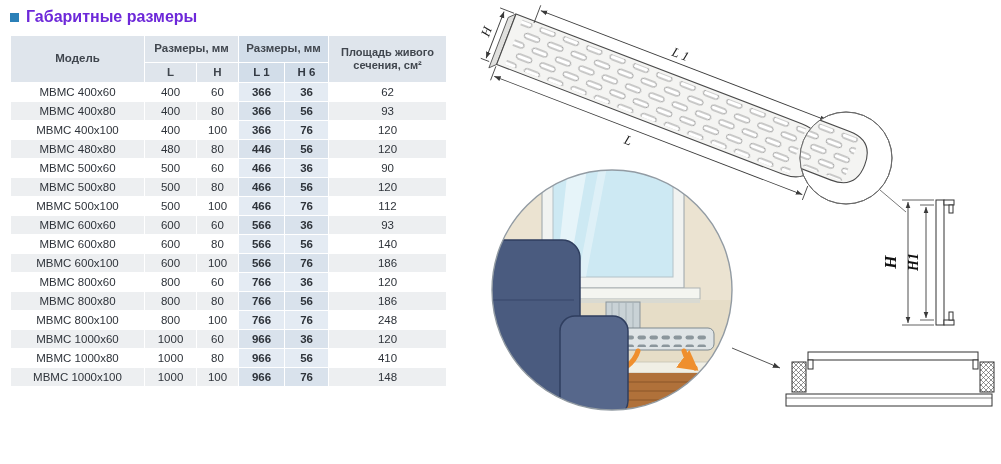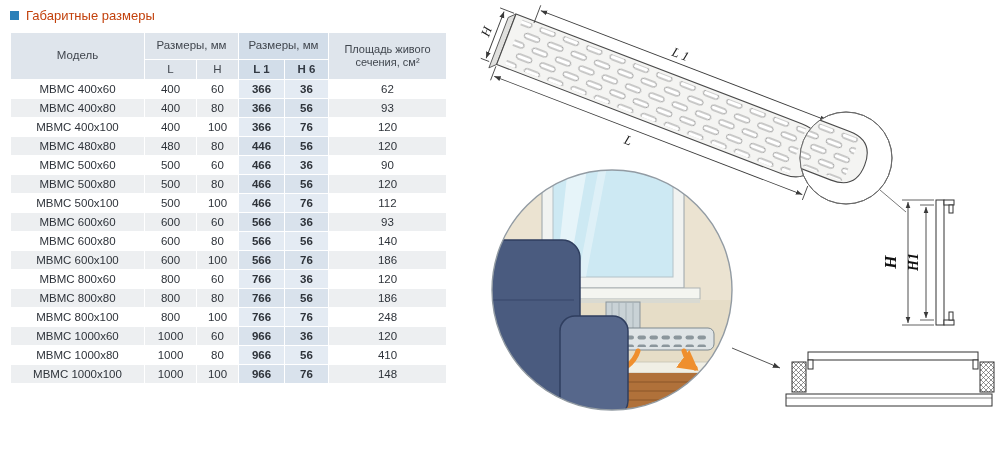--- a/index.html
+++ b/index.html
@@ -2,25 +2,25 @@
 <html><head>
 <meta charset="utf-8">
 <style>
   * { margin:0; padding:0; box-sizing:border-box; }
   html,body { width:1001px; height:464px; background:#fff; font-family:"Liberation Sans", sans-serif; overflow:hidden; }
   .stage { position:relative; width:1001px; height:464px; background:#fff; }
 
   .left-pane { position:absolute; left:10px; top:8px; width:436px; }
   .title-row { display:flex; align-items:center; gap:7px; margin-bottom:9px; }
   .bullet { width:9px; height:9px; background:#2b80b8; flex:0 0 auto; }
-  .page-title { font-size:13px; font-weight:normal; color:#c2410c; }
+  .page-title { font-size:16px; font-weight:bold; color:#6d28d9; }
 
   table.dims { border-collapse:collapse; table-layout:fixed; width:436px; font-size:11.5px; color:#2e333a; }
   table.dims th, table.dims td { border:1px solid #ffffff; text-align:center; vertical-align:middle; padding:0 3px; }
-  thead th { background:#dfe5ec; font-weight:normal; color:#40464e; line-height:1.15; }
+  thead th { background:#dfe5ec; font-weight:bold; color:#40464e; line-height:1.15; }
   thead tr.hr1 th { height:27px; }
   thead tr.hr2 th { height:20px; }
   thead th.tint-h { background:#d2dde9; }
   thead th.sub-bold { font-weight:bold; color:#333a44; }
   tbody td { height:19px; }
   tbody tr:nth-child(odd) td { background:#ffffff; }
   tbody tr:nth-child(even) td { background:#edeff1; }
   tbody tr:nth-child(odd) td.tint { background:#e4ebf3; }
   tbody tr:nth-child(even) td.tint { background:#d9e2ec; }
   td.tint { font-weight:bold; }

